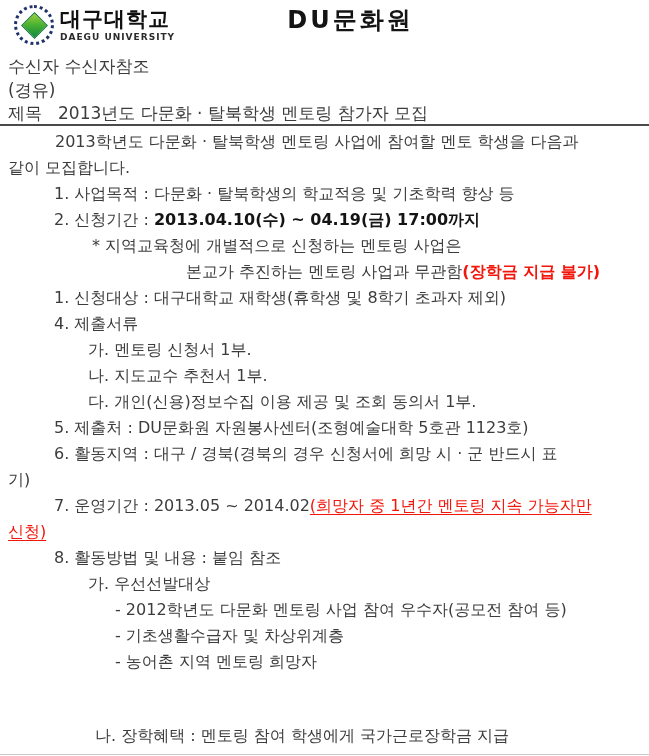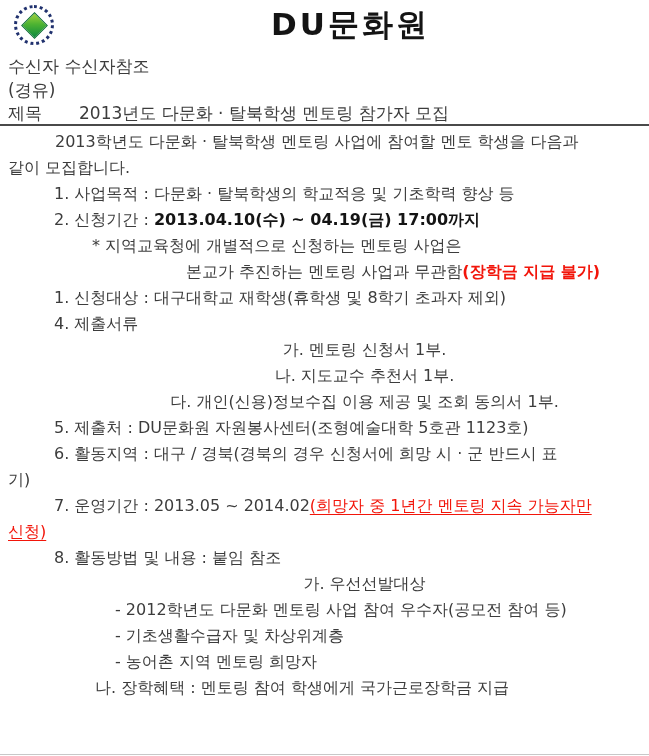--- a/index.html
+++ b/index.html
@@ -41,44 +41,44 @@
   .logo-text { display: flex; flex-direction: column; line-height: 1; }
   .uni-kr {
     font-size: 21px; font-weight: bold; color: #101010; letter-spacing: 1px;
   }
   .uni-en {
     font-size: 9px; font-weight: bold; color: #2b2b2b; letter-spacing: 1px; margin-top: 3px;
   }
   .doc-title {
     position: absolute; top: 4px; left: calc(50% + 26px);
     transform: translateX(-50%);
-    font-size: 31px; font-weight: bold; color: #141414; letter-spacing: 3px;
+    font-size: 24px; font-weight: bold; color: #141414; letter-spacing: 3px;
     white-space: nowrap;
   }
 
   
   .meta { margin-top: 2px; }
   .meta-line { height: 24px; line-height: 24px; font-size: 17px; white-space: nowrap; }
   .subject-line {
     height: 24px; line-height: 22px; font-size: 17px; white-space: nowrap;
     border-bottom: 2px solid var(--rule, #4a4a4a);
     margin: 0 -8px; padding: 0 8px;
   }
-  .subject-text { margin-left: 37px; }
+  .subject-text { margin-left: 16px; }
 
   
   .content { margin-top: 3px; }
   .line { height: 26px; line-height: 26px; font-size: 16px; white-space: nowrap; }
   .ind-intro { margin-left: 47px; }
   .ind-num   { margin-left: 46px; }
-  .ind-ga    { margin-left: 80px; text-align: center; }
+  .ind-ga    { margin-left: 80px; }
   .ind-dash  { margin-left: 107px; }
   .ind-note  { margin-left: 84px; }
   .ind-note2 { margin-left: 178px; }
-  .ind-9b    { margin-left: 87px; }
+  .ind-9b    { margin-left: 87px; margin-top: 48px; }
   .ind-foot  { margin-left: 122px; }
   .b { font-weight: bold; color: #141414; }
   .red-b { font-weight: bold; color: var(--red, #f2150a); }
   .red-u {
     color: var(--red, #f2150a);
     text-decoration: underline;
     text-underline-offset: 3px;
   }
   .foot {
     font-size: 13px; font-weight: bold; color: #303030;
@@ -92,20 +92,24 @@
 </style>
 </head>
 <body>
 
 <div class="page">
 
   <header class="header">
     <div class="logo">
       <span class="seal">
         <span class="seal-diamond"></span>
+      </span>
+      <span class="logo-text">
+        <span class="uni-kr">대구대학교</span>
+        <span class="uni-en">DAEGU UNIVERSITY</span>
       </span>
     </div>
     <h1 class="doc-title">DU문화원</h1>
   </header>
 
   <div class="meta">
     <div class="meta-line">수신자 수신자참조</div>
     <div class="meta-line">(경유)</div>
     <div class="subject-line">
       <span>제목</span><span class="subject-text">2013년도 다문화 · 탈북학생 멘토링 참가자 모집</span>

